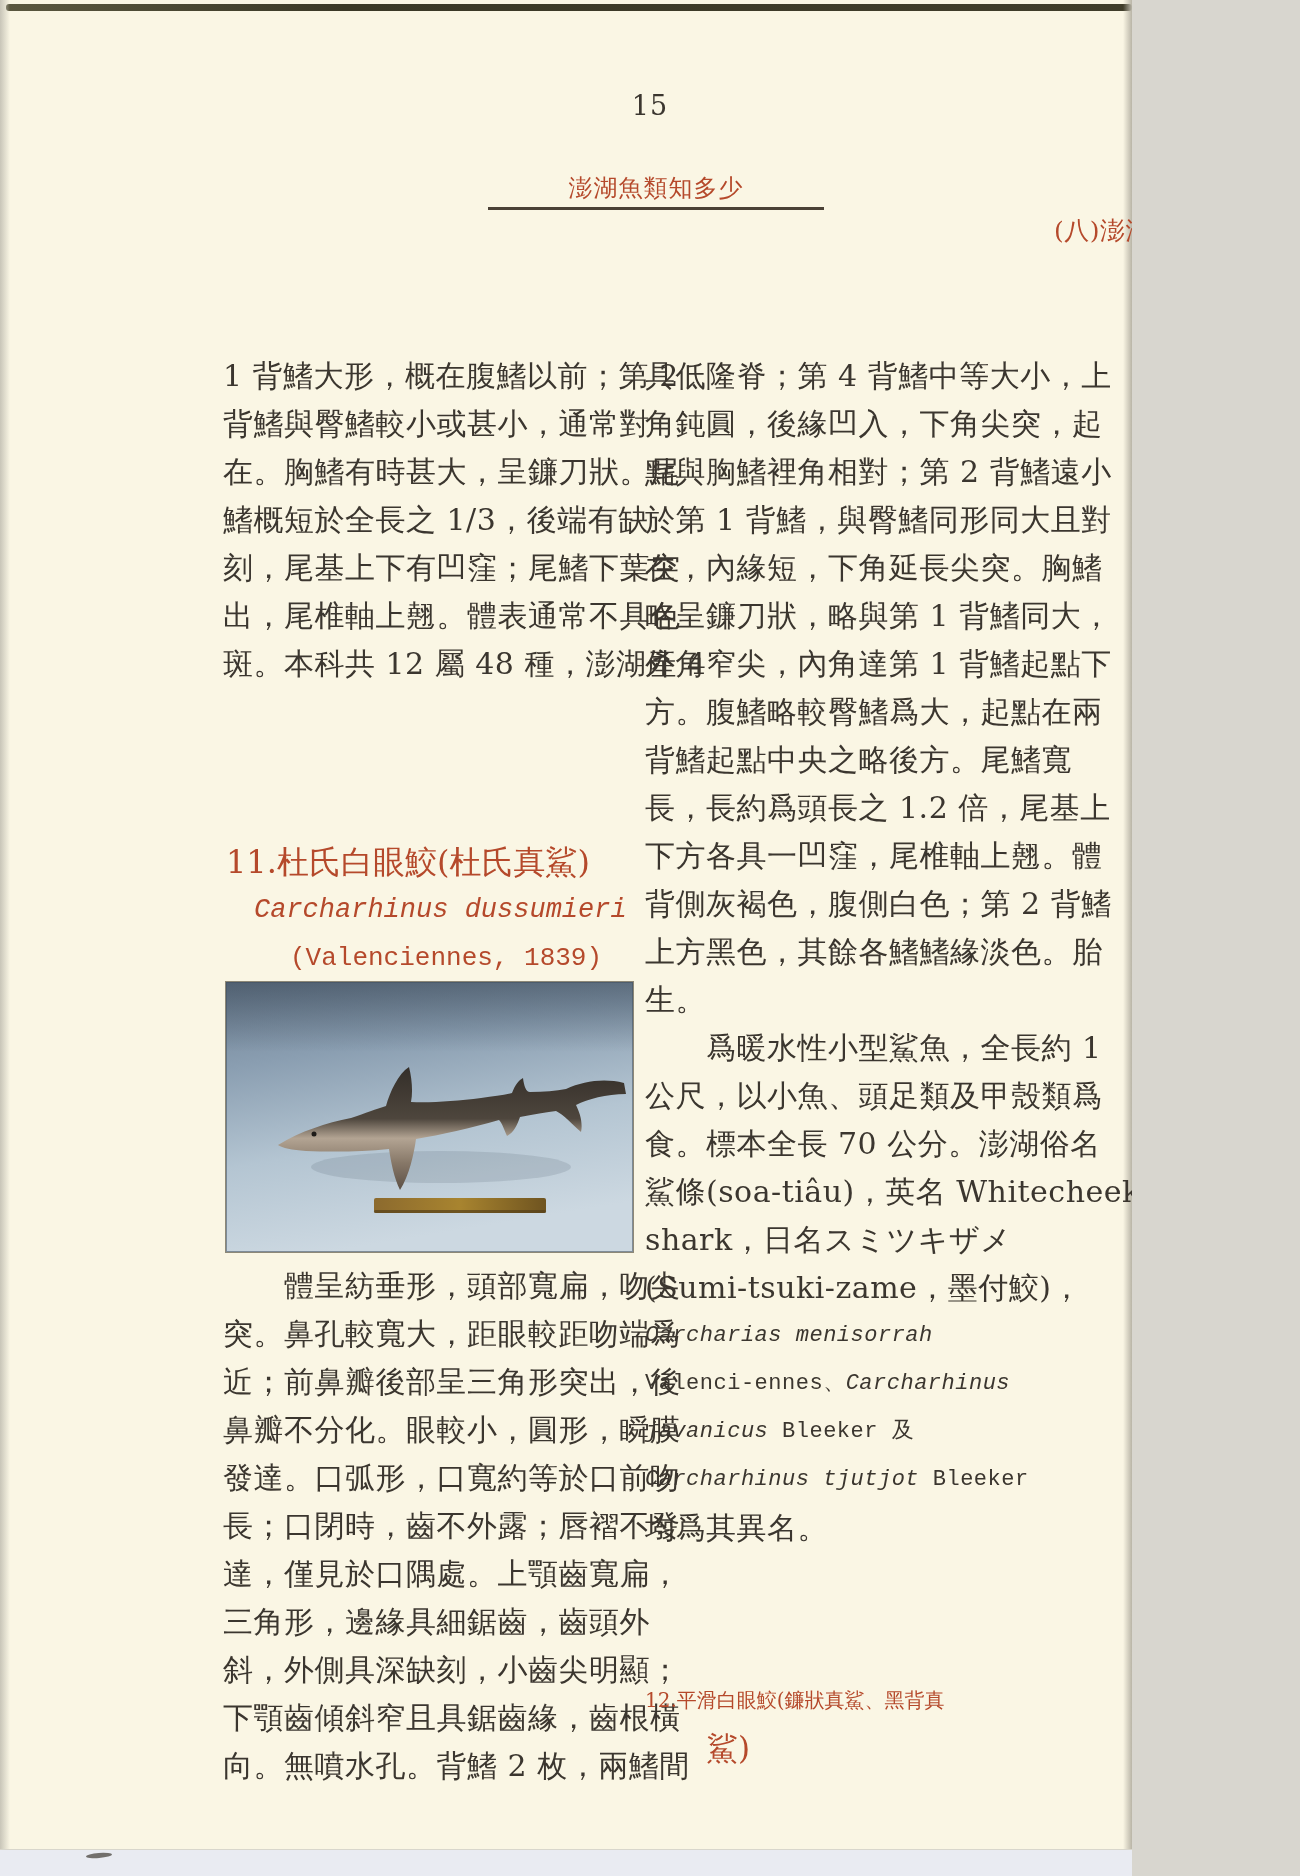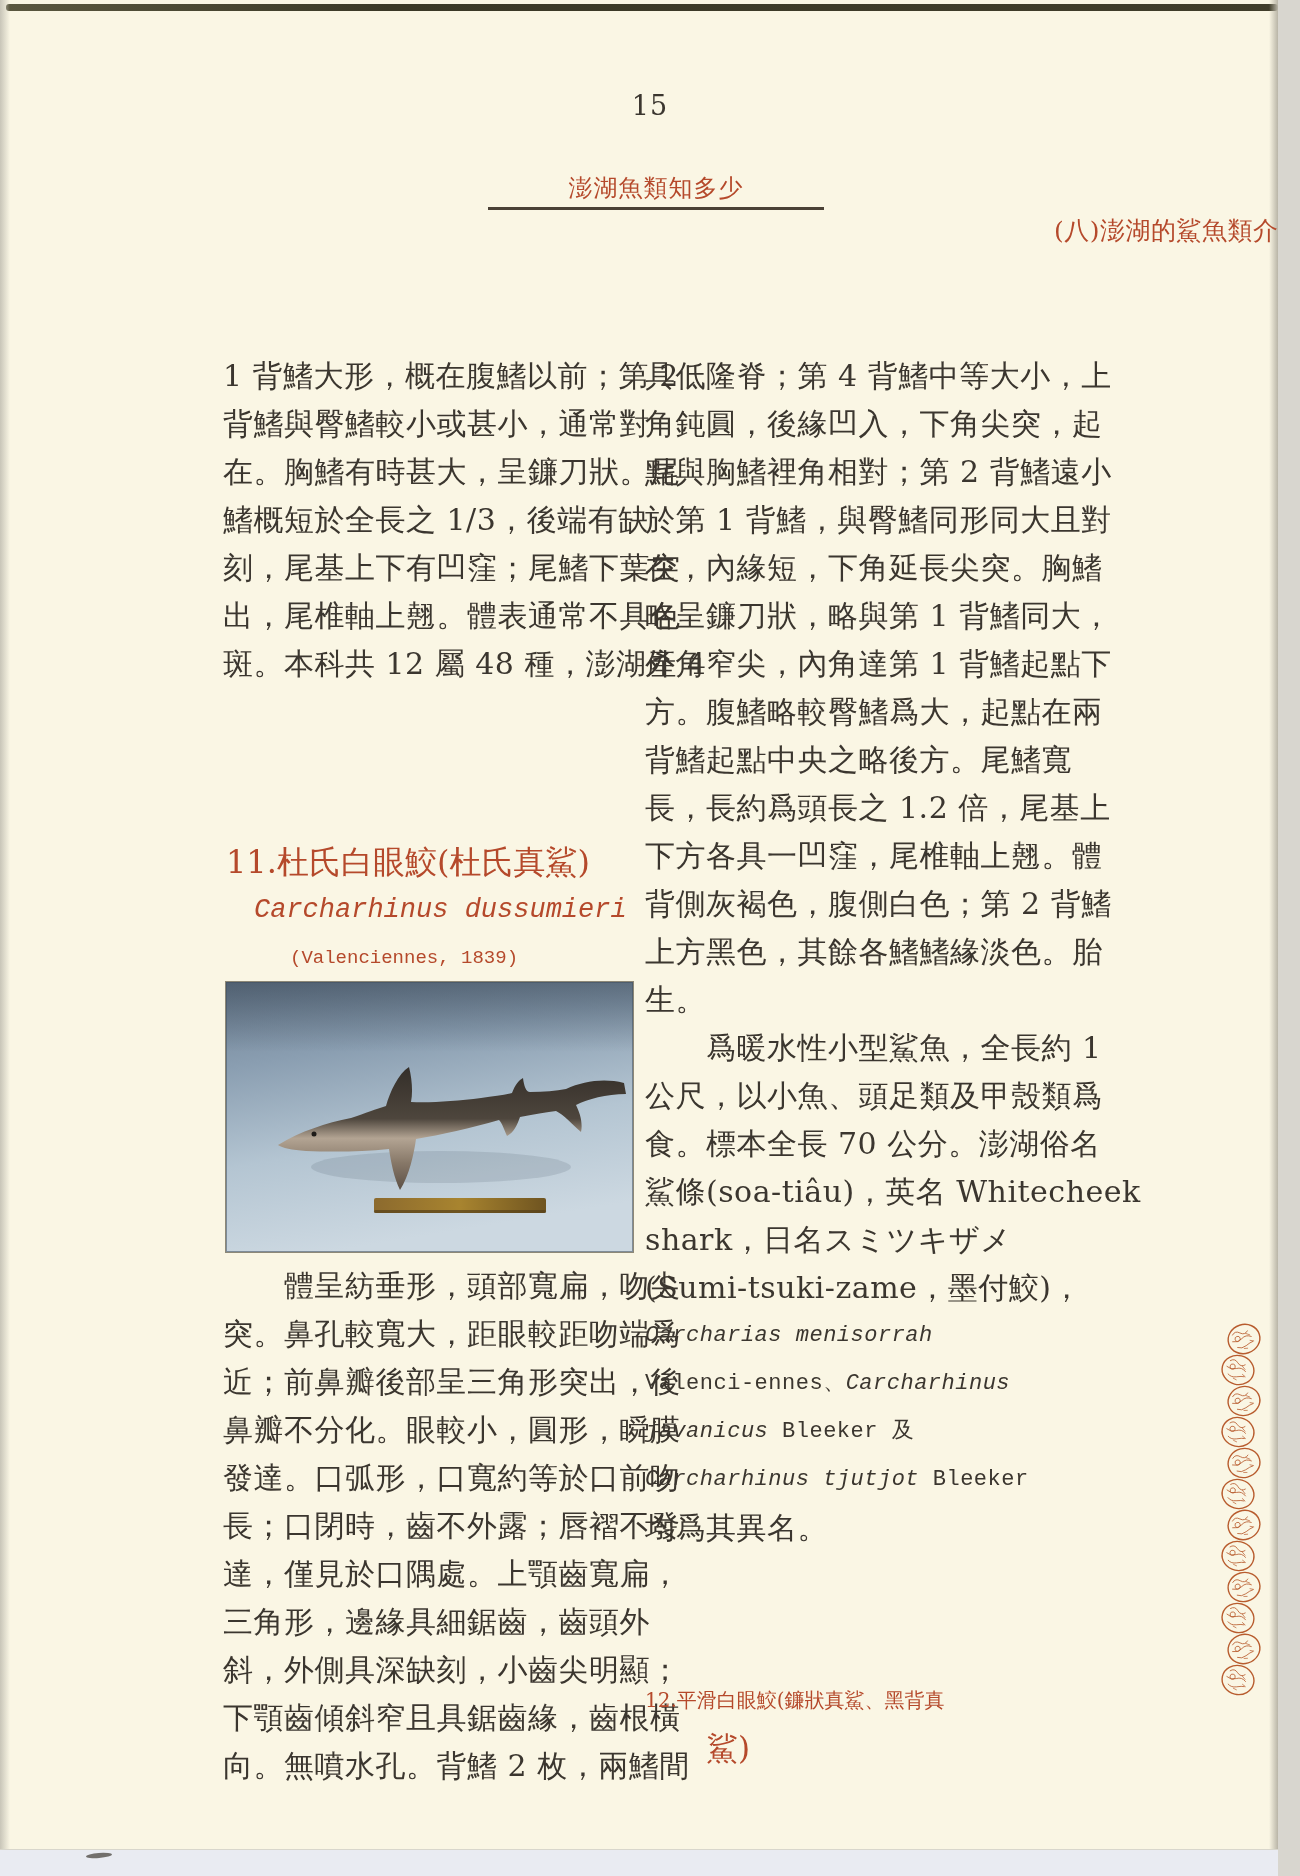--- a/index.html
+++ b/index.html
@@ -1,18 +1,18 @@
 <!DOCTYPE html>
 <html style="--accent-red: #b5492b; --text-color: #3b362f; --page-bg: #faf6e4;"><head>
 <meta charset="utf-8">
 <style>
   html,body{margin:0;padding:0;background:#d8d6cf;}
   .page{
     position:relative;
-    width:1278px;height:1876px;
+    width:1132px;height:1876px;
     background:var(--page-bg,#faf6e4);
     overflow:hidden;
     font-family:"DejaVu Serif", serif;
     color:var(--text-color,#3b362f);
   }
   
   .scan-top-edge{
     position:absolute;top:4px;left:6px;right:0;height:7px;
     background:linear-gradient(90deg,#5a573f,#3a3826 30%,#403d2a);
     border-radius:3px;
@@ -58,21 +58,21 @@
   .col-right{position:absolute;left:645px;top:352px;}
   
   .sec11{position:absolute;left:226px;top:838px;color:var(--accent-red,#b5492b);}
   .sec11 .h{font-size:32px;line-height:48px;white-space:nowrap;}
   .sec11 .species{
     font-family:"Liberation Mono","DejaVu Sans Mono",monospace;
     font-style:italic;font-size:27px;line-height:48px;margin-left:28px;white-space:nowrap;
   }
   .sec11 .author{
     font-family:"Liberation Mono","DejaVu Sans Mono",monospace;
-    font-size:19px;line-height:48px;margin-left:64px;white-space:nowrap;
+    font-size:26px;line-height:48px;margin-left:64px;white-space:nowrap;
   }
   .sec12{position:absolute;left:645px;top:1676px;color:var(--accent-red,#b5492b);}
   .sec12 .h{font-size:20px;line-height:48px;white-space:nowrap;}
   .sec12 .h2{font-size:31px;line-height:48px;margin-left:62px;white-space:nowrap;}
   
   .mono{
     font-family:"Liberation Mono","DejaVu Sans Mono",monospace;
     font-size:22px;
   }
   .ital{font-style:italic;}

